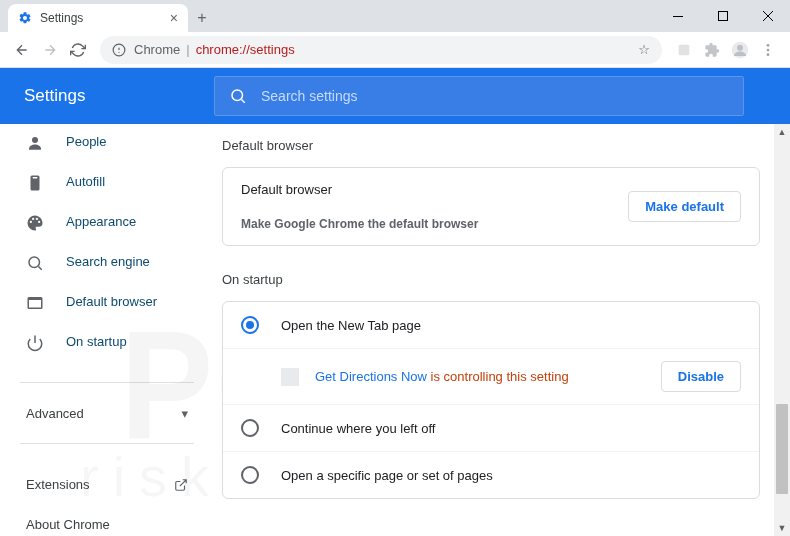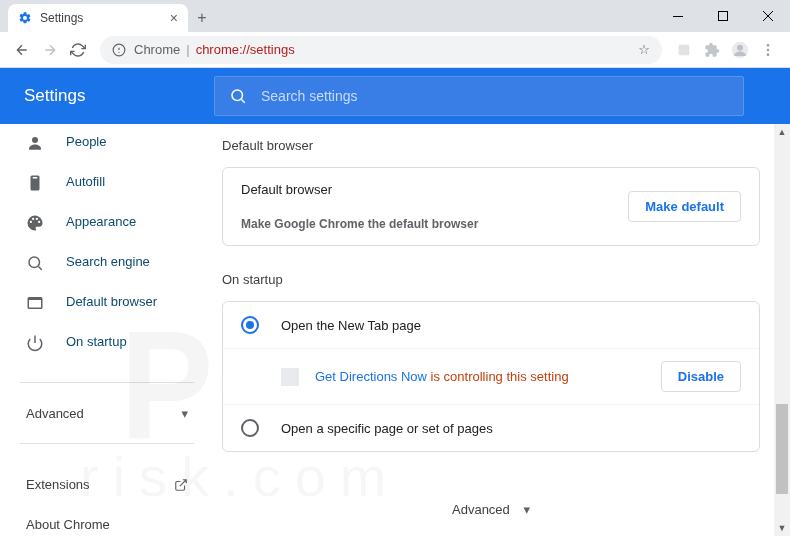--- a/index.html
+++ b/index.html
@@ -249,20 +249,24 @@
       </div>
       <div class="ext-notice">
         <div class="ext-thumb"></div>
         <span>
           <span class="link">Get Directions Now</span><span class="plain"> is controlling this setting</span>
         </span>
         <button class="btn-outline" style="margin-left:auto">Disable</button>
       </div>
       <div class="radio-row">
         <div class="radio"></div>
+        <span>Continue where you left off</span>
+      </div>
+      <div class="radio-row">
+        <div class="radio"></div>
         <span>Open a specific page or set of pages</span>
       </div>
     </div>
 
     <div class="adv-toggle">
       <span>Advanced</span>
       <span class="chev">▾</span>
     </div>
   </div>
 

